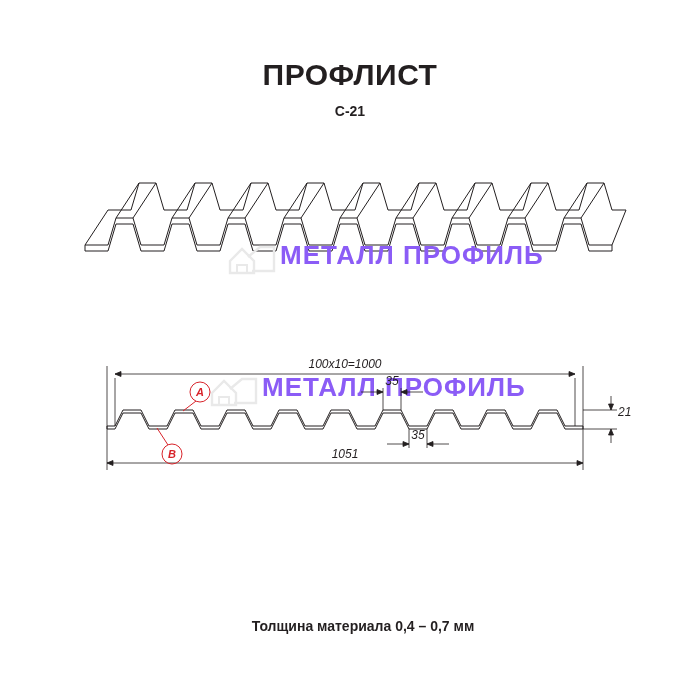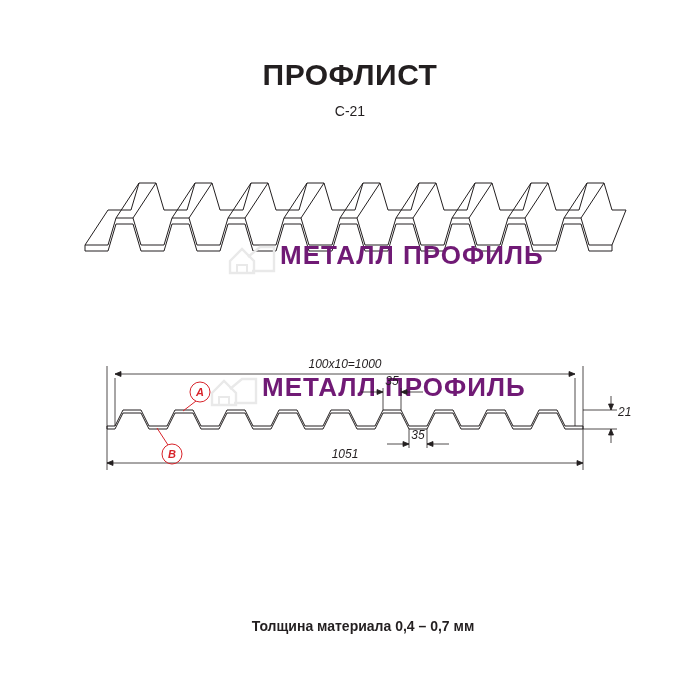--- a/index.html
+++ b/index.html
@@ -30,21 +30,21 @@
     font-weight: bold;
     letter-spacing: 0.5px;
   }
   .subtitle {
     position: absolute;
     top: 103px;
     left: 0;
     width: 700px;
     text-align: center;
     font-size: 14px;
-    font-weight: normal;
+    font-weight: bold;
   }
   .footnote {
     position: absolute;
     top: 618px;
     left: 0;
     width: 700px;
     text-align: center;
     font-size: 14px;
     font-weight: bold;
     margin-left: 13px;
@@ -62,21 +62,21 @@
     left: 55px;
     width: 600px;
     height: 150px;
     font-style: italic;
   }
   .wm {
     position: absolute;
     pointer-events: none;
     font-size: 26px;
     font-weight: bold;
-    color: #701a75;
+    color: #8b5cf6;
     letter-spacing: 1px;
     white-space: nowrap;
   }
   .wm1 { top: 240px; left: 228px; }
   .wm2 { top: 372px; left: 210px; }
   .wm-ico {
     position: absolute;
     pointer-events: none;
   }
   .wm-ico1 { top: 241px; left: 228px; }

